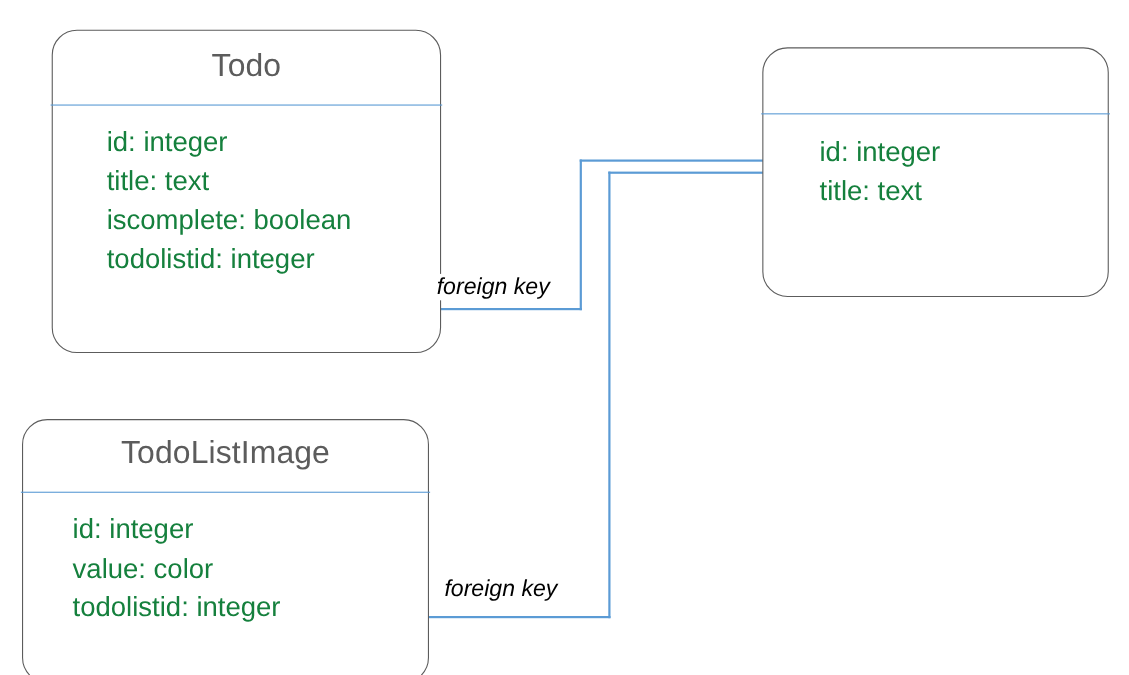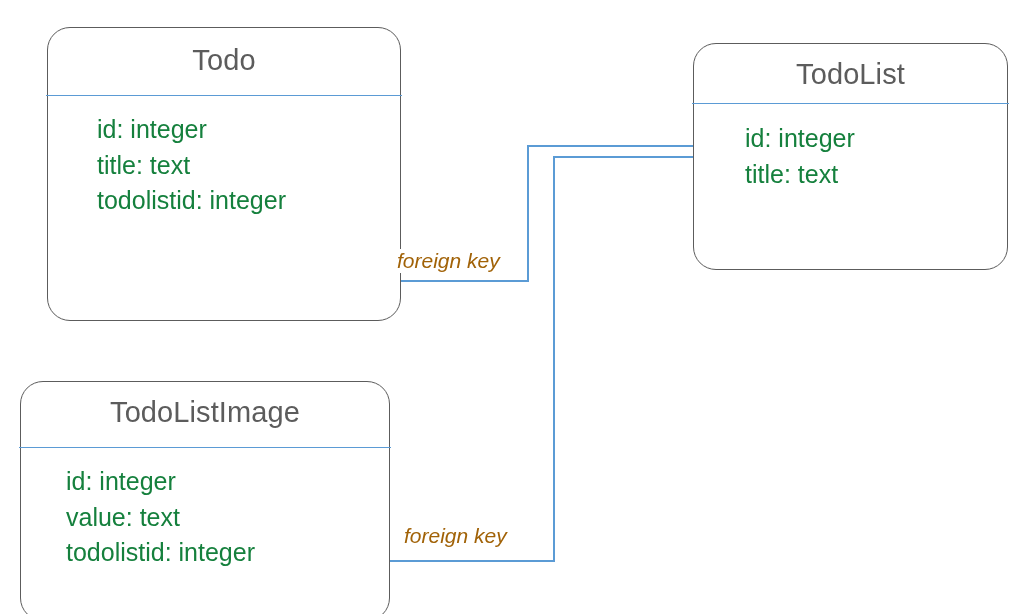--- a/index.html
+++ b/index.html
@@ -92,21 +92,21 @@
     width: 0;
     height: 0;
     border-style: solid;
     border-width: 8px 0 8px 15px;
     border-color: transparent transparent transparent #5b9bd5;
     z-index: 2;
   }
 
   .fk-label {
     position: absolute;
-    color: #a16207;
+    color: #000000;
     font-size: 21px;
     font-style: italic;
     white-space: nowrap;
     background: #ffffff;
     padding: 0 3px;
     z-index: 4;
   }
 </style>
 </head>
 <body>
@@ -125,36 +125,36 @@
 
   <div class="fk-label" style="left:394px; top:249px;">foreign key</div>
   <div class="fk-label" style="left:401px; top:524px;">foreign key</div>
 
   <div class="entity" id="box-todo">
     <div class="entity-title">Todo</div>
     <div class="entity-divider"></div>
     <ul class="attr-list">
       <li class="attr">id: integer</li>
       <li class="attr">title: text</li>
+      <li class="attr">iscomplete: boolean</li>
       <li class="attr">todolistid: integer</li>
     </ul>
   </div>
 
   <div class="entity" id="box-todolist">
-    <div class="entity-title">TodoList</div>
     <div class="entity-divider"></div>
     <ul class="attr-list">
       <li class="attr">id: integer</li>
       <li class="attr">title: text</li>
     </ul>
   </div>
 
   <div class="entity" id="box-todolistimage">
     <div class="entity-title">TodoListImage</div>
     <div class="entity-divider"></div>
     <ul class="attr-list">
       <li class="attr">id: integer</li>
-      <li class="attr">value: text</li>
+      <li class="attr">value: color</li>
       <li class="attr">todolistid: integer</li>
     </ul>
   </div>
 
 </div>
 
 </body></html>

